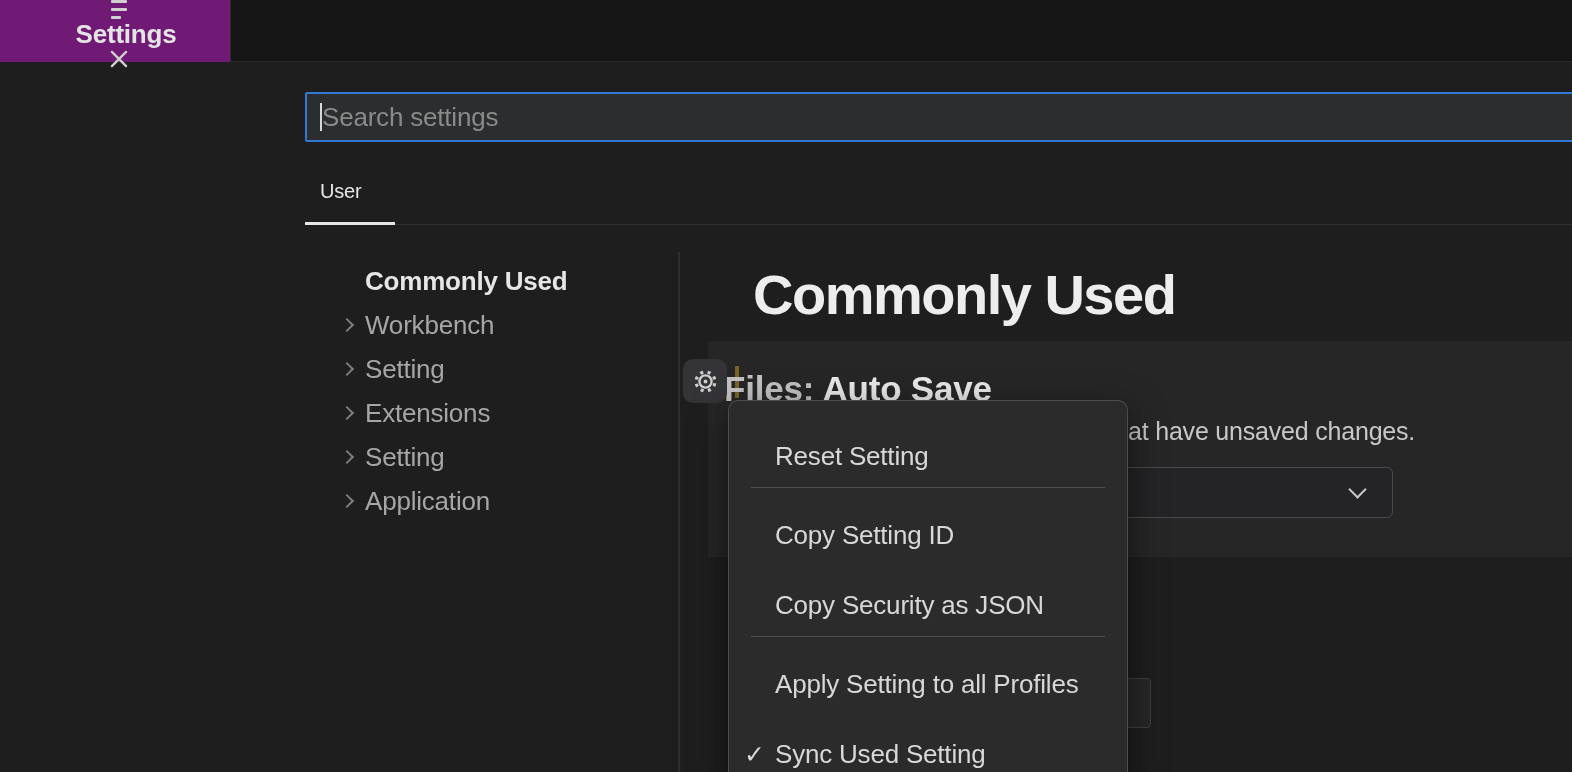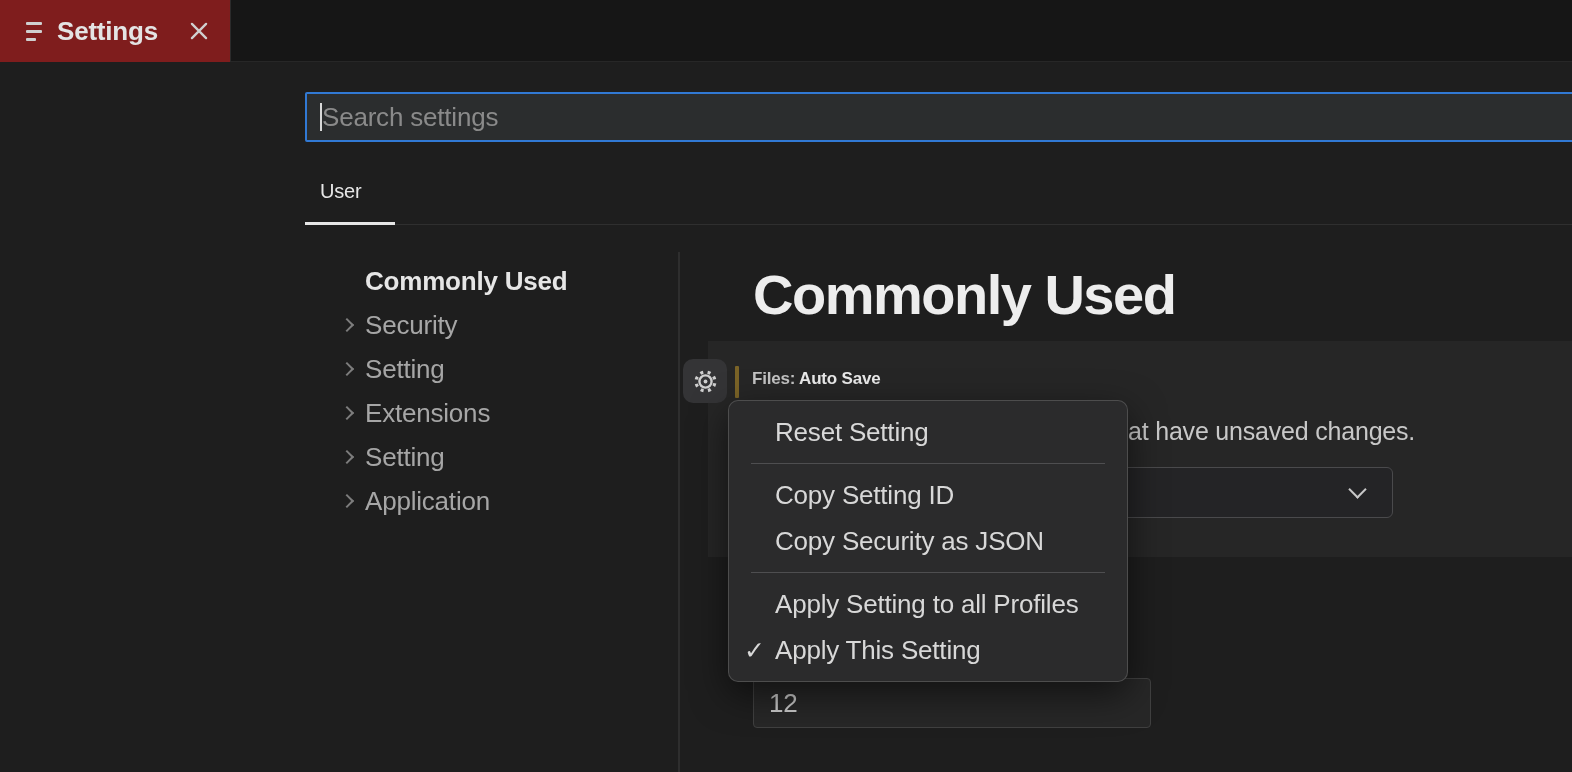--- a/index.html
+++ b/index.html
@@ -7,22 +7,22 @@
   .window {
     position:relative; width:1572px; height:772px; overflow:hidden;
     background:#1e1e1e;
     font-family:"Liberation Sans","DejaVu Sans",sans-serif;
     letter-spacing:-0.2px;
   }
   
   .tabbar { position:absolute; left:0; top:0; right:0; height:62px;
             background:#161616; border-bottom:1px solid #272727; }
   .tab { position:absolute; left:0; top:0; width:231px; height:62px;
-         background:#7f1d1d; border-right:1px solid #2b2b2b;
-         display:flex; align-items:center; padding:0 18px 0 26px; }
+         background:#701a75; border-right:1px solid #2b2b2b;
+         display:flex; align-items:center; padding:0 18px 0 26px;flex-direction:column; }
   .tab-label { color:#e4e4e4; font-size:26px; font-weight:700; margin:0 0 0 14px; flex:1; }
   .tune-icon { display:inline-flex; flex-direction:column; gap:5px; width:17px; }
   .tune-icon i { display:block; height:3px; background:#cfcfcf; border-radius:1px; }
   .tune-icon i:nth-child(1){ width:16px; } .tune-icon i:nth-child(2){ width:16px; }
   .tune-icon i:nth-child(3){ width:10px; }
   .close-btn { width:26px; height:26px; display:flex; align-items:center; justify-content:center;
                border-radius:5px; cursor:pointer; }
   
   .search-box { position:absolute; left:305px; top:92px; width:1271px; height:50px;
                 background:#2b2d2e; border:2px solid #3179d4; border-radius:2px; }
@@ -45,39 +45,39 @@
   .divider { position:absolute; left:678px; top:252px; bottom:0; width:2px; background:#2e2e2e; }
   
   .heading { position:absolute; left:753px; top:262px; color:#ededed;
              font-size:56px; font-weight:700; letter-spacing:-1.5px; }
   .setting-row { position:absolute; left:708px; right:0; top:341px; height:216px; background:#262626; }
   .gear-btn { position:absolute; left:683px; top:359px; width:44px; height:44px; border-radius:10px;
               background:#343436; display:flex; align-items:center; justify-content:center;
               cursor:pointer; z-index:5; }
   .modified-bar { position:absolute; left:735px; top:366px; width:4px; height:32px;
                   background:#7a6327; border-radius:1px; }
-  .setting-title { position:absolute; left:752px; top:369px; font-size:17px; font-weight:700; }
+  .setting-title { position:absolute; left:724px; top:369px; font-size:35px; font-weight:700; }
   .setting-title .cat { color:#c2c2c2; }
   .setting-title .name { color:#e9e9e9; }
   .setting-desc { position:absolute; left:1128px; top:417px; font-size:25px; color:#c8c8c8; }
   .select-box { position:absolute; left:753px; top:467px; width:640px; height:51px;
                 background:#242426; border:1px solid #4a4a4c; border-radius:6px; cursor:pointer; }
   .chev-down { position:absolute; right:28px; top:15px; width:13px; height:13px;
                border-right:2.6px solid #c8c8c8; border-bottom:2.6px solid #c8c8c8;
                transform:rotate(45deg); }
   .num-input { position:absolute; left:753px; top:678px; width:398px; height:50px;
                background:#272727; border:1px solid #404040; border-radius:4px;
                color:#c8c8c8; font-size:26px; padding:0 18px 0 15px; outline:none;
                font-family:inherit; letter-spacing:-0.2px; }
   
   .ctx-menu { position:absolute; left:728px; top:400px; width:400px; z-index:20;
               background:#2b2b2c; border:1px solid rgba(255,255,255,0.16); border-radius:10px;
               padding:8px 0; box-shadow:0 12px 36px rgba(0,0,0,0.55); }
   .ctx-item { position:relative; height:46px; line-height:46px; padding-left:46px;
-              color:#d8d8d8; font-size:26px; cursor:pointer; white-space:nowrap; }
+              color:#d8d8d8; font-size:26px; cursor:pointer; white-space:nowrap;margin-top:24px; }
   .ctx-sep { height:1px; background:#4e4e50; margin:8px 22px; }
   .ctx-check { position:absolute; left:15px; top:0; width:26px; color:#d8d8d8; font-size:25px; }
 </style>
 </head>
 <body>
 
 <div class="window">
 
   <div class="tabbar">
     <div class="tab">
@@ -106,21 +106,21 @@
 
   <div class="toc">
       <div class="toc-item selected">
         <span class="chev-cell"></span>
         <span>Commonly Used</span>
       </div>
       <div class="toc-item">
         <span class="chev-cell">
           <span class="chev-right"></span>
         </span>
-        <span>Security</span>
+        <span>Workbench</span>
       </div>
       <div class="toc-item">
         <span class="chev-cell">
           <span class="chev-right"></span>
         </span>
         <span>Setting</span>
       </div>
       <div class="toc-item">
         <span class="chev-cell">
           <span class="chev-right"></span>
@@ -164,16 +164,16 @@
 
   <input class="num-input" type="text" value="12" style="">
 
   <div class="ctx-menu">
       <div class="ctx-item"><span>Reset Setting</span></div>
       <div class="ctx-sep"></div>
       <div class="ctx-item"><span>Copy Setting ID</span></div>
       <div class="ctx-item"><span>Copy Security as JSON</span></div>
       <div class="ctx-sep"></div>
       <div class="ctx-item"><span>Apply Setting to all Profiles</span></div>
-      <div class="ctx-item"><span class="ctx-check">✓</span><span>Apply This Setting</span></div>
+      <div class="ctx-item"><span class="ctx-check">✓</span><span>Sync Used Setting</span></div>
     </div>
 
 </div>
 
 </body></html>

